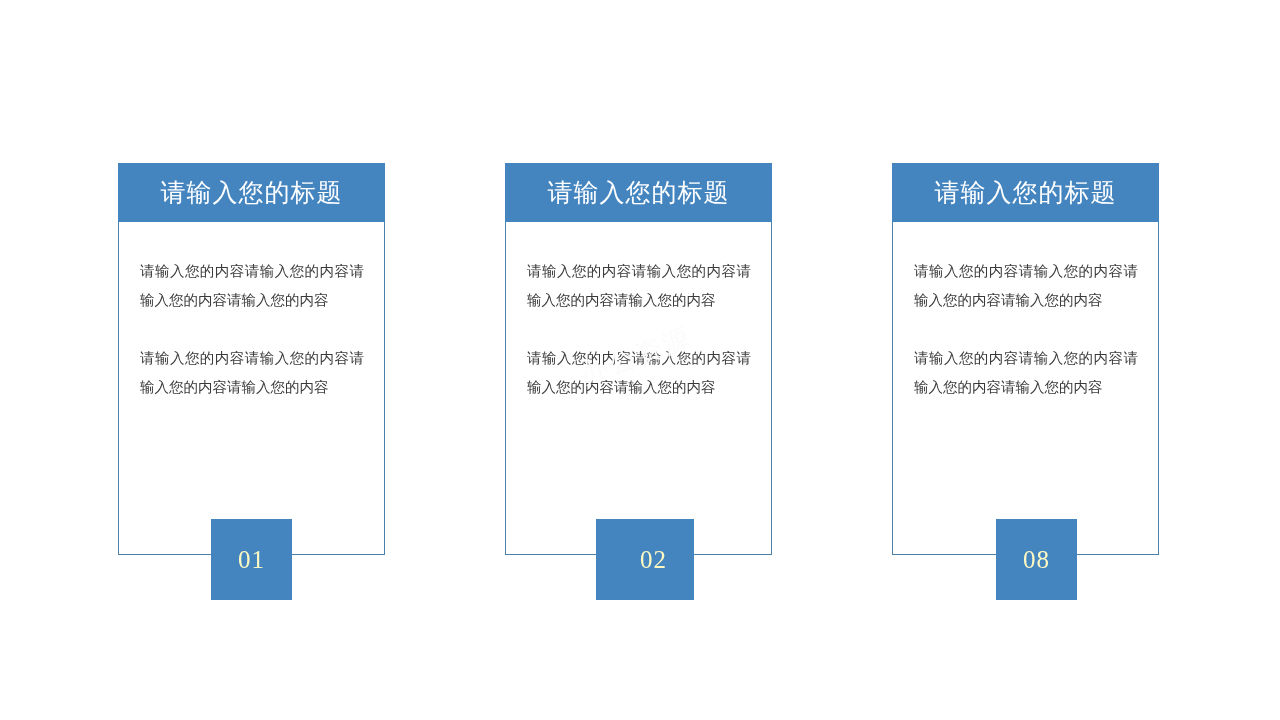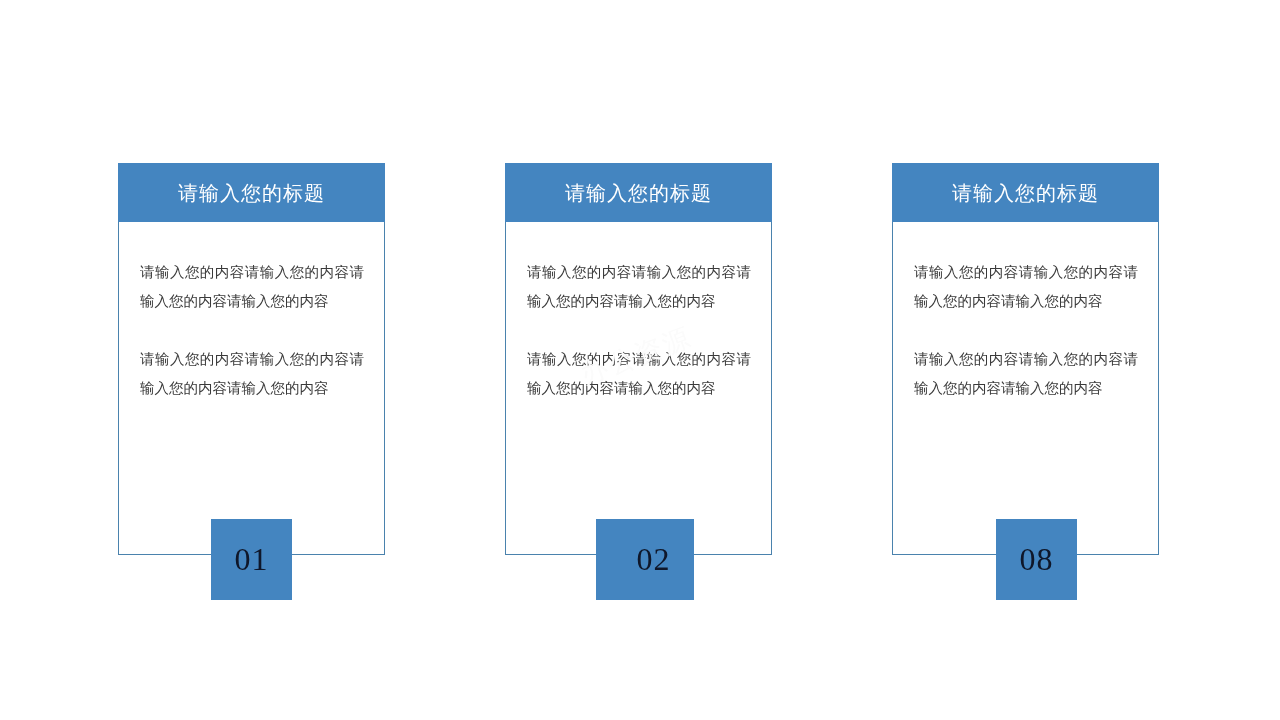--- a/index.html
+++ b/index.html
@@ -38,21 +38,21 @@
     height: 59px;
     background: #4485c0;
     box-sizing: border-box;
     display: flex;
     align-items: center;
     justify-content: center;
   }
 
   .card-header-title {
     color: #ffffff;
-    font-size: 20px;
+    font-size: 25px;
     line-height: 1;
     letter-spacing: 1px;
     font-family: "Liberation Serif", "DejaVu Serif", serif;
     white-space: nowrap;
   }
 
   .card-body {
     position: absolute;
     left: 0;
     top: 59px;
@@ -76,37 +76,37 @@
     opacity: 0.55;
   }
 
   .card-para {
     margin: 0;
     color: #3a3a3a;
     font-size: 14.5px;
     line-height: 29px;
     text-align: justify;
     text-justify: inter-ideograph;
-    font-family: Liberation Sans, sans-serif;
+    font-family: Liberation Mono, monospace;
   }
 
   .card-para + .card-para {
     margin-top: 29px;
   }
 
   .card-badge {
     position: absolute;
     width: 81px;
     height: 81px;
     background: #4485c0;
     display: flex;
     align-items: center;
     justify-content: center;
-    color: #0f172a;
-    font-size: 32px;
+    color: #fef9c3;
+    font-size: 25px;
     letter-spacing: 1px;
     font-family: "Liberation Serif", "DejaVu Serif", serif;
   }
 
   .watermark {
     position: absolute;
     color: #fbfbfb;
     font-size: 27px;
     letter-spacing: 2px;
     transform: rotate(-20deg);

